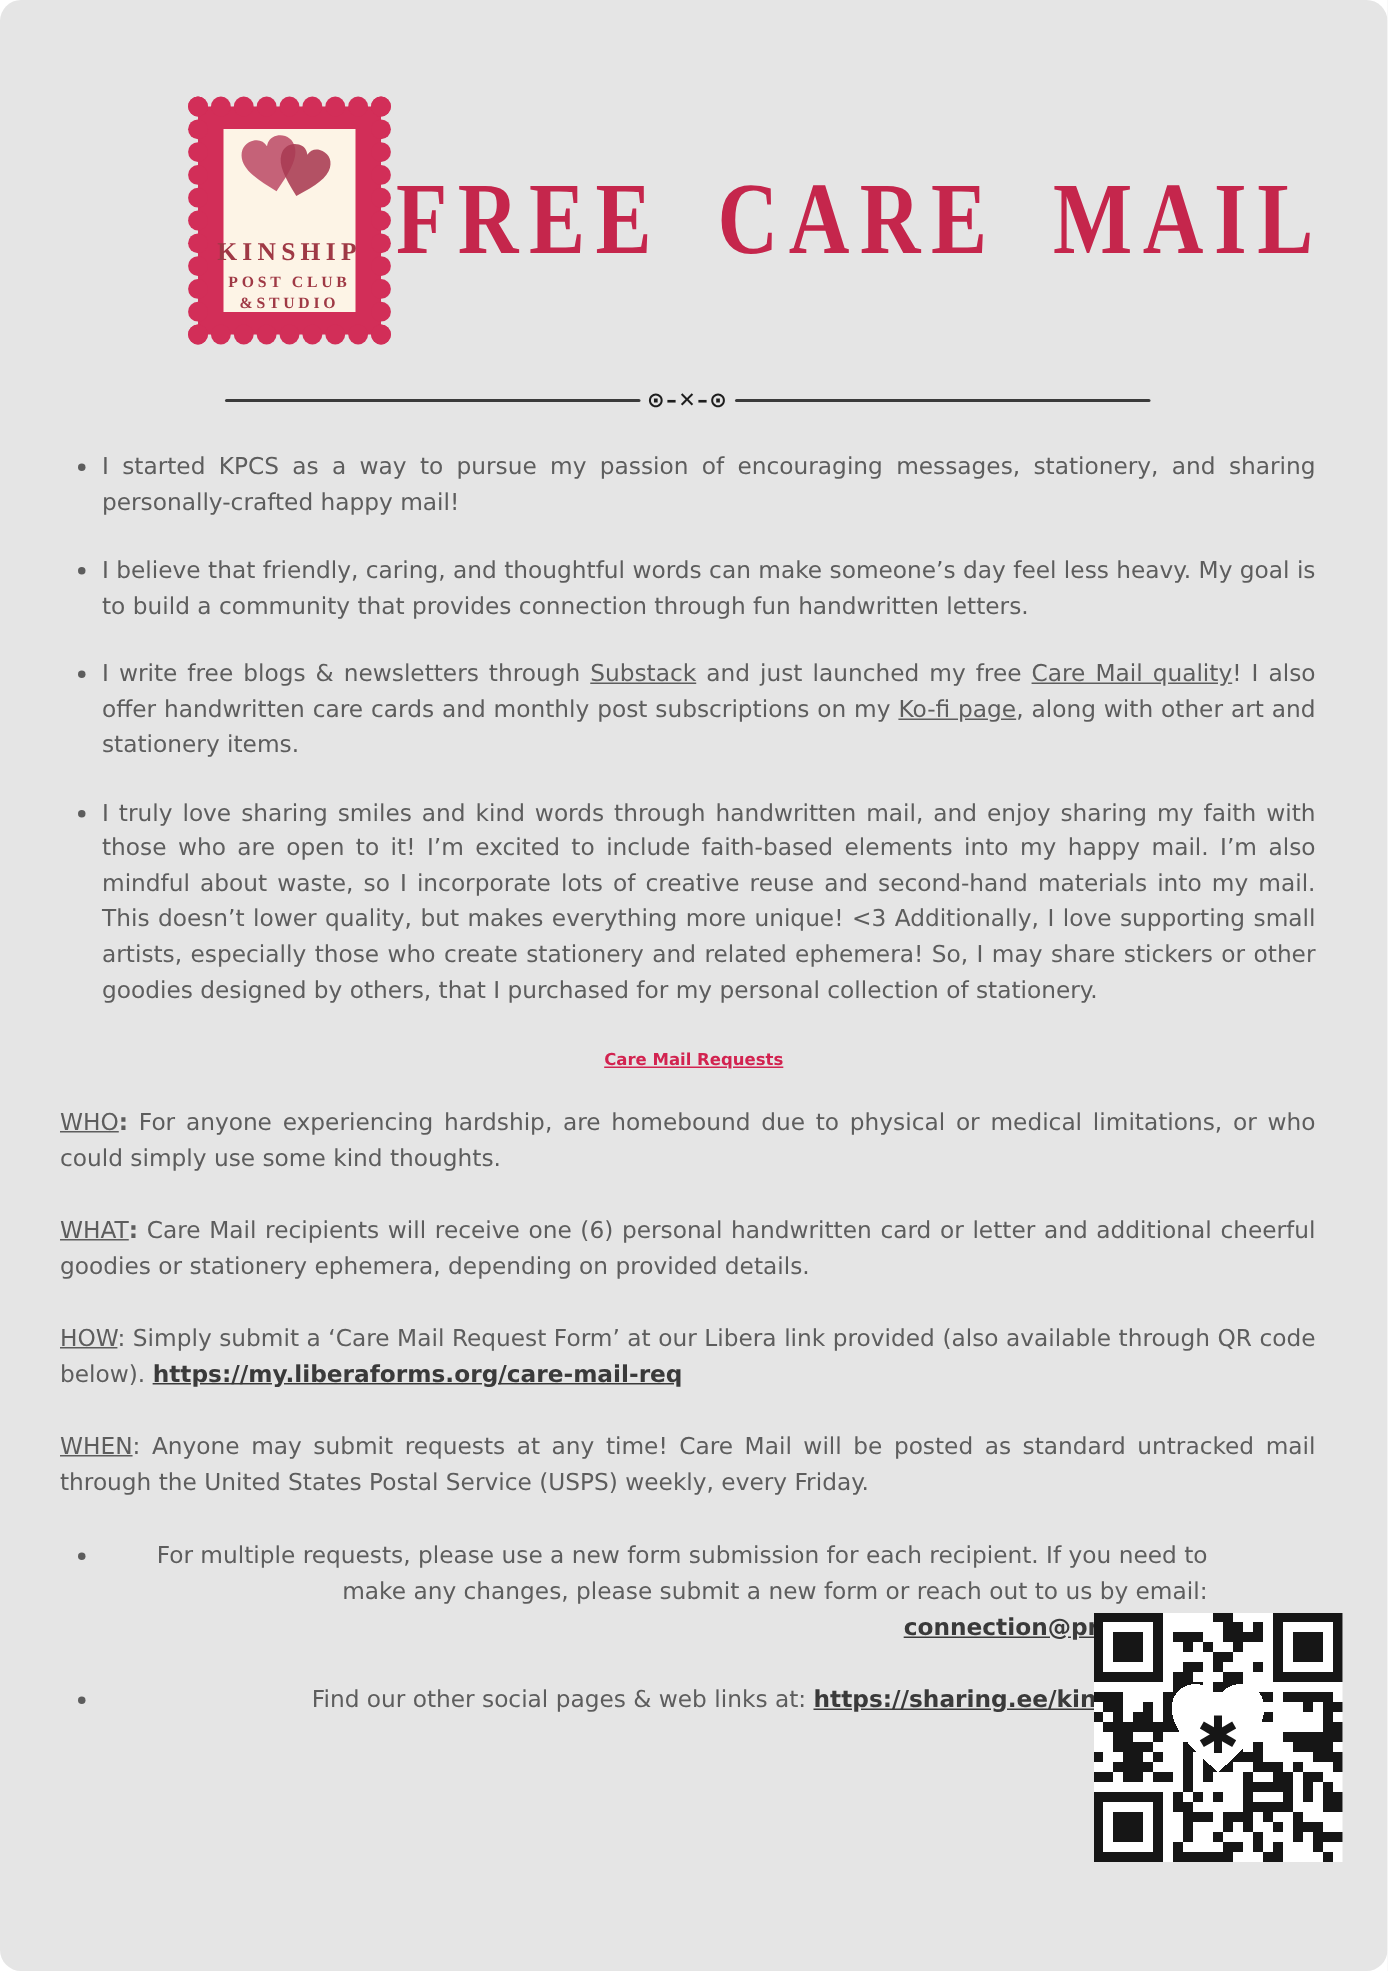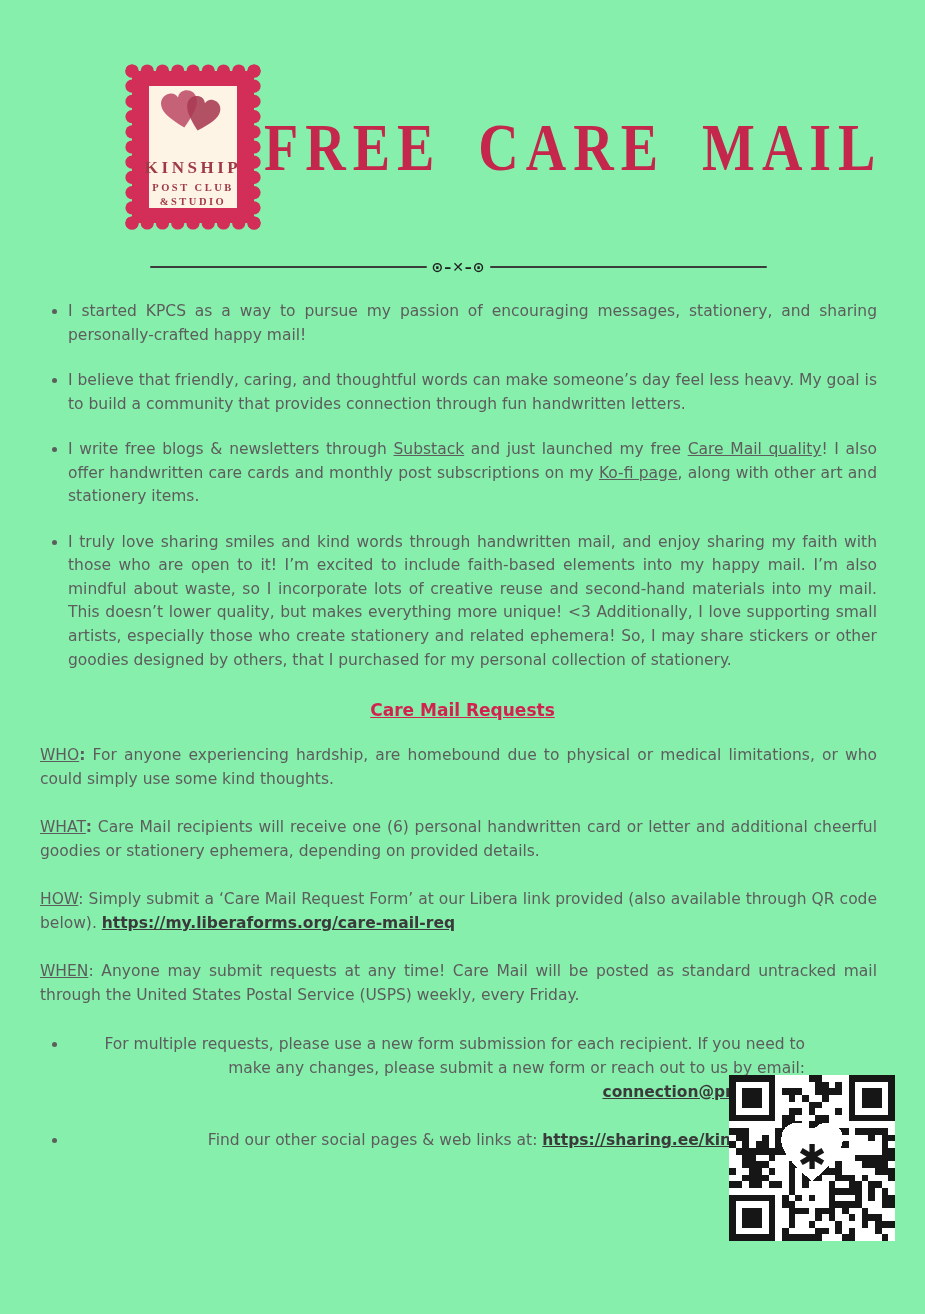--- a/index.html
+++ b/index.html
@@ -1,23 +1,24 @@
 <!DOCTYPE html>
 <html><head>
 <meta charset="utf-8">
 <style>
   html,body{margin:0;padding:0;background:#ffffff;}
   .page{
     position:relative;
     width:925px;height:1314px;
-    background:#86efac;
+    background:#e5e5e5;
     font-family:"DejaVu Sans",sans-serif;
     color:#5d5d5d;
     font-size:15.5px;
     overflow:hidden;
+    border-radius:14px;
   }
   
   .header{display:flex;align-items:center;padding:60px 48px 0 122px;}
   .stamp-wrap{width:142px;height:174px;flex:0 0 auto;}
   .title-wrap{flex:1;text-align:center;padding-right:55px;}
   .page-title{
     margin:0;
     font-family:"Liberation Serif",serif;
     font-weight:bold;
     font-size:56px;
@@ -39,21 +40,21 @@
   ul.bullets{margin:26px 48px 0 40px;padding:0 0 0 28px;list-style:disc;}
   ul.bullets li{margin:0 0 22px 0;text-align:justify;line-height:1.52;}
   ul.bullets.footer-list li{text-align:right;max-width:737px;margin-bottom:25px;}
   
   .u-link{text-decoration:underline;cursor:pointer;}
   .b-link{text-decoration:underline;font-weight:bold;color:#3a3a3a;cursor:pointer;}
   .block{display:block;}
   
   .requests-heading{
     margin:28px 0 24px 0;text-align:center;
-    font-size:17px;font-weight:bold;color:#d22350;
+    font-size:11px;font-weight:bold;color:#d22350;
     text-decoration:underline;
   }
   p.section{margin:0 48px 25px 40px;text-align:justify;line-height:1.52;}
   .sec-label{text-decoration:underline;}
   .sec-colon-bold{font-weight:bold;}
   
   .qr{position:absolute;left:729px;top:1072px;width:166px;height:172px;}
   
   .stamp-title{font-family:"Liberation Serif",serif;font-weight:bold;}
   .stamp-sub{font-family:"Liberation Serif",serif;font-weight:bold;}

